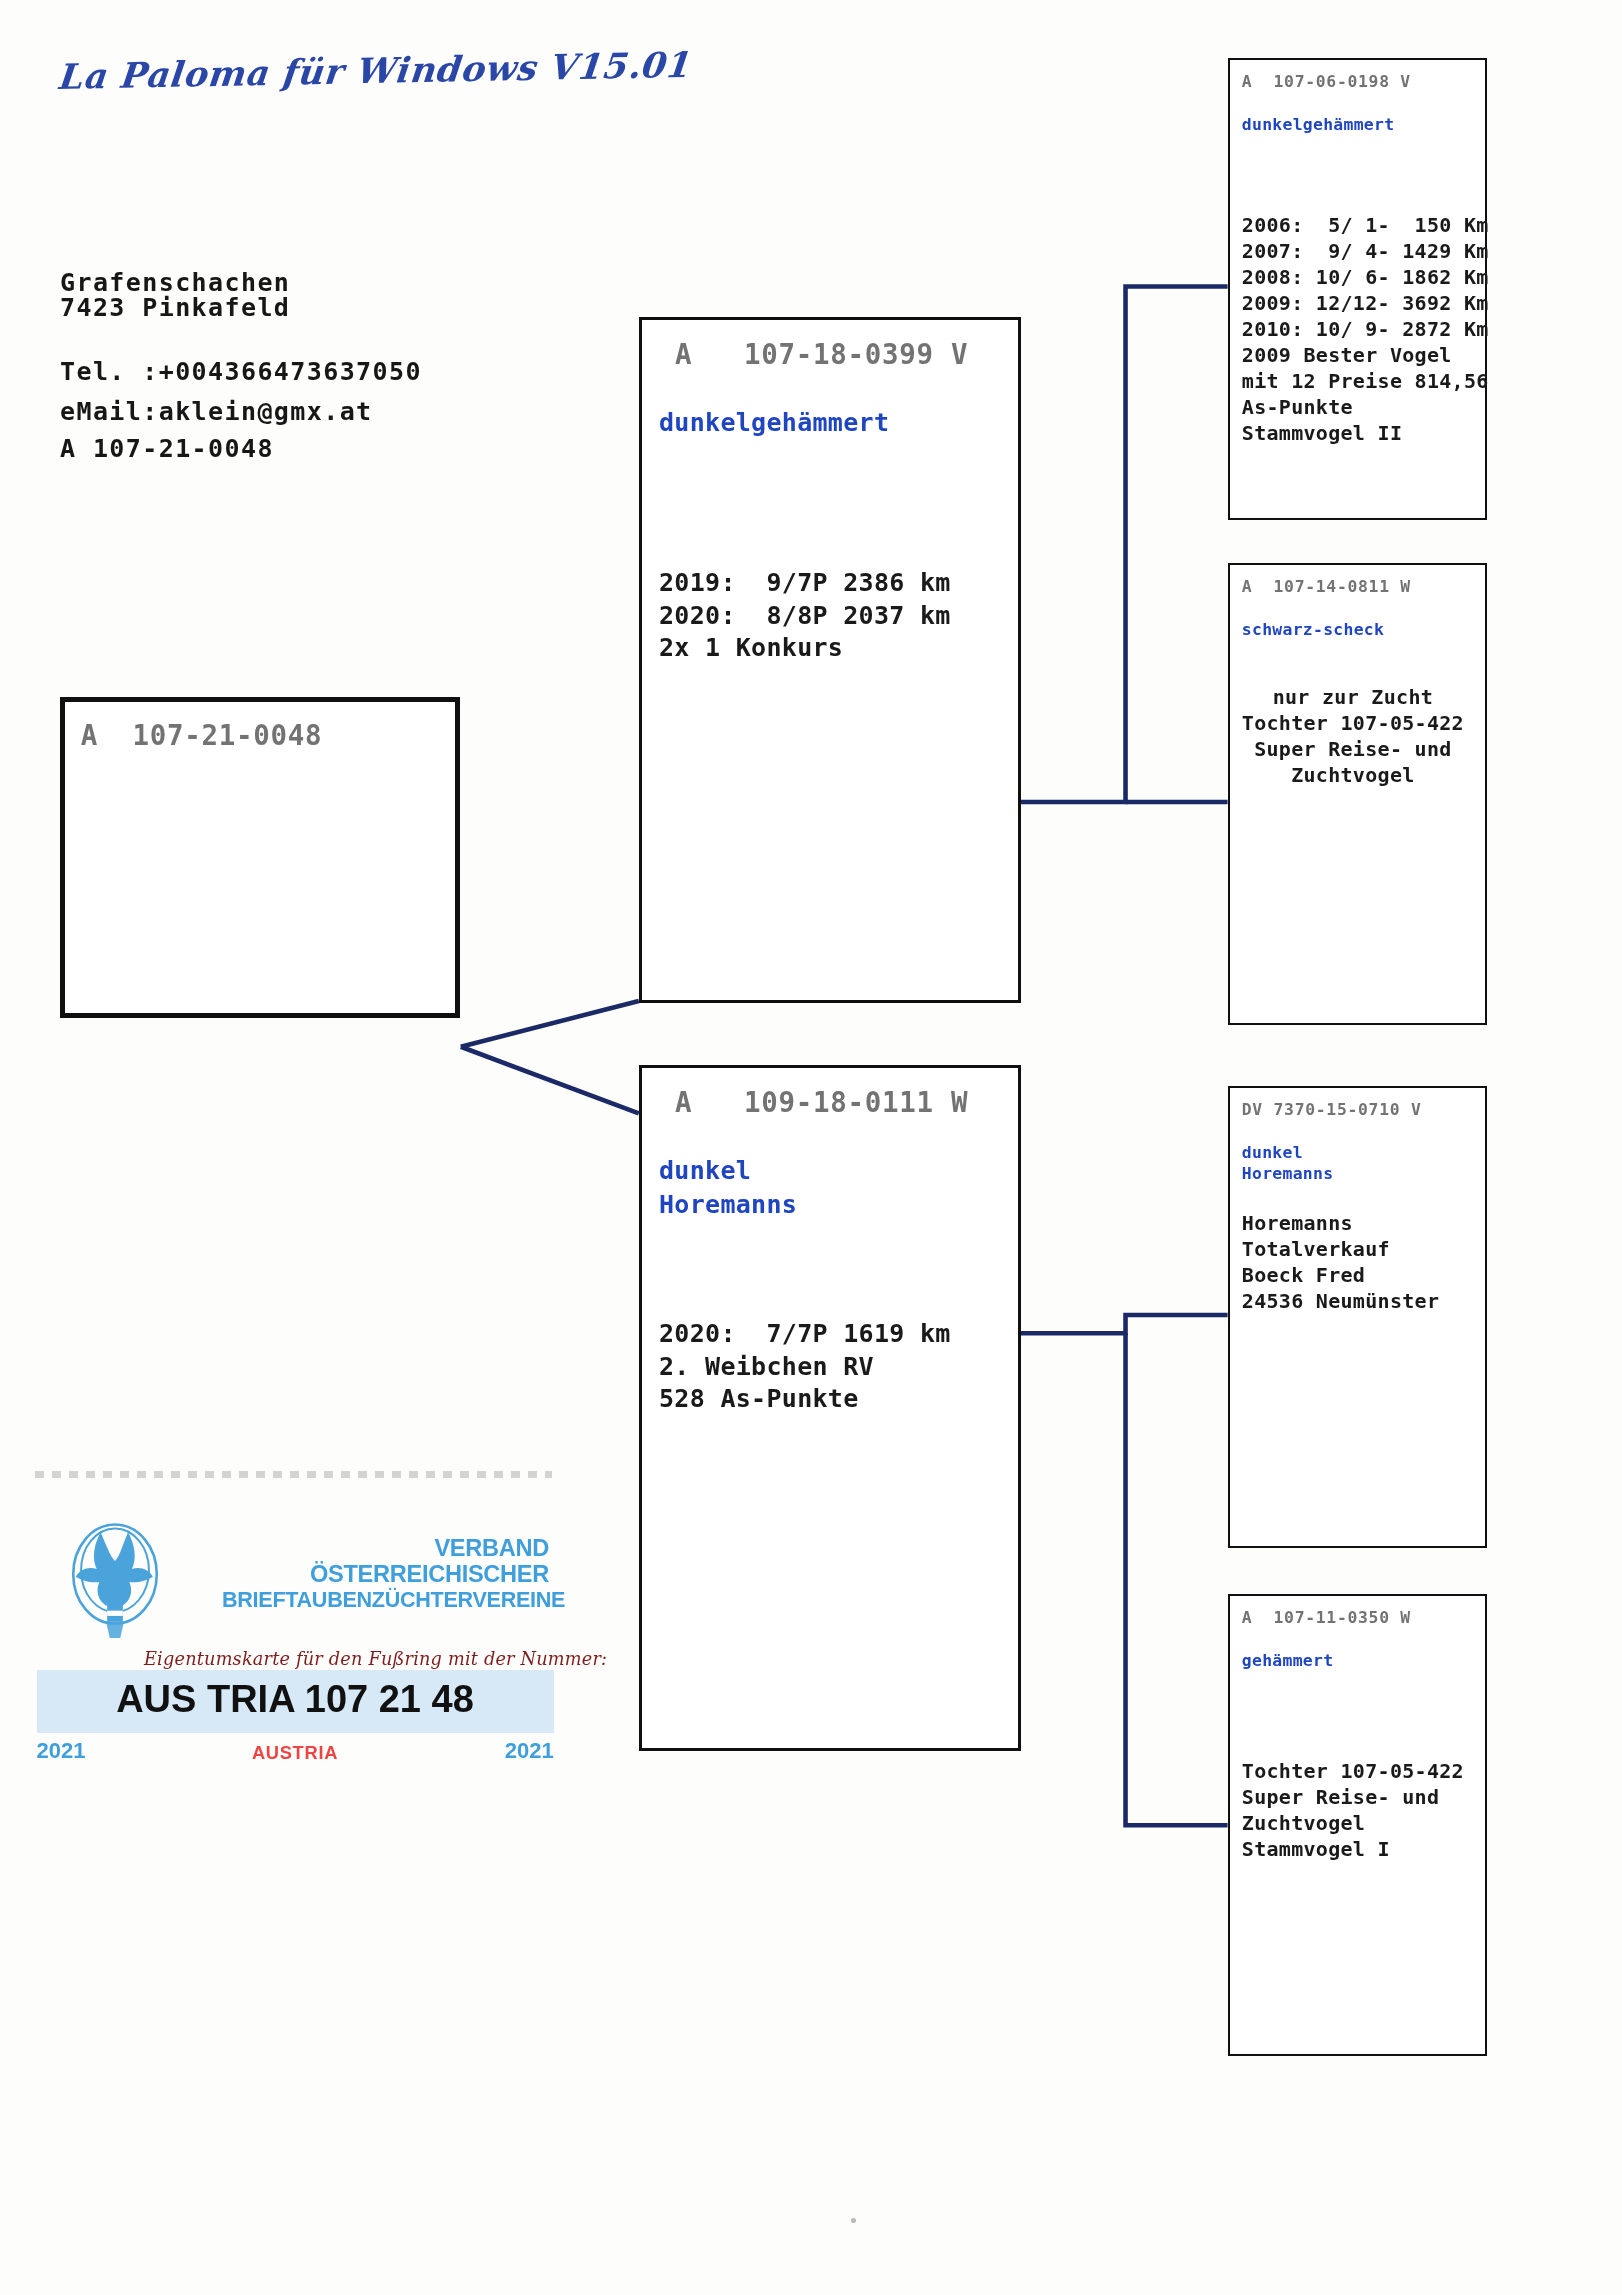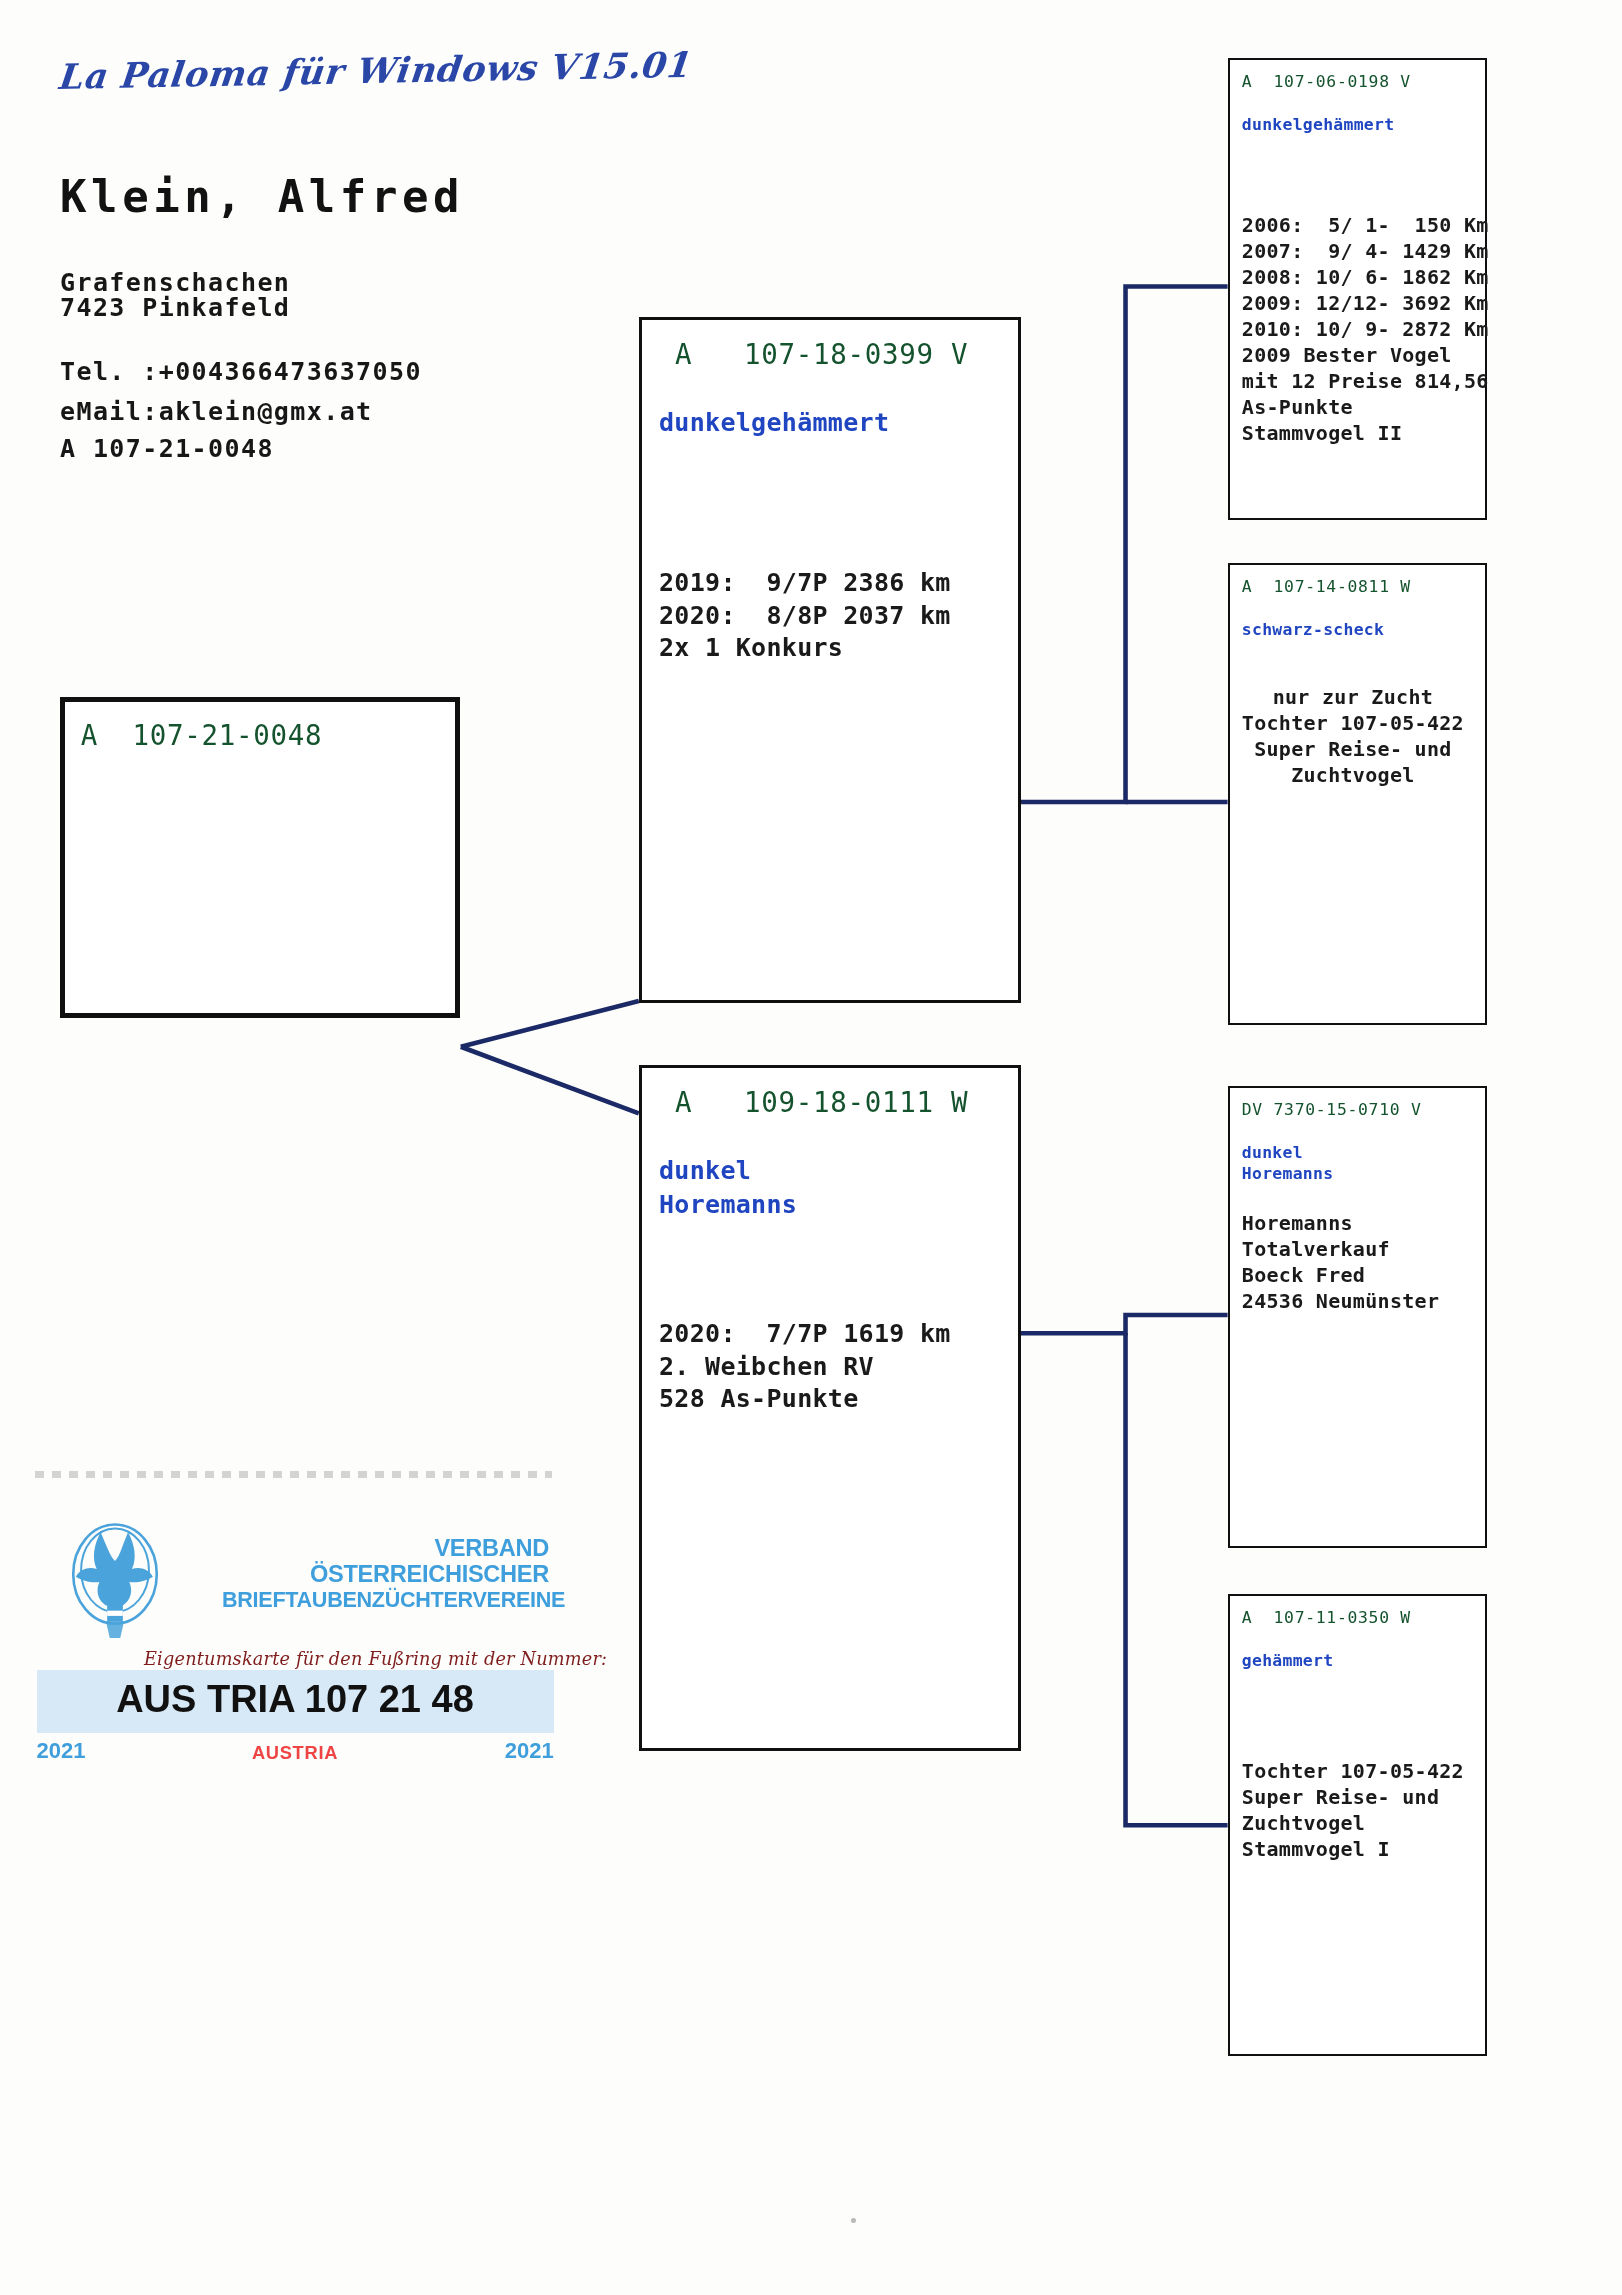--- a/index.html
+++ b/index.html
@@ -34,21 +34,21 @@
   #contact-tel{top:357px;}
   #contact-mail{top:397px;text-align:right;}
   #contact-ring{top:434px;}
 
   
   .pbox{position:absolute;background:#ffffff;box-sizing:border-box;}
   .pbox.lvl0{border:5.2px solid #101010;}
   .pbox.lvl1{border:3.3px solid #101010;}
   .pbox.lvl2{border:2.6px solid #101010;}
 
-  .ring{color:#14532d;font-weight:400;white-space:pre;letter-spacing:0.7px;}
+  .ring{color:#737373;font-weight:700;white-space:pre;letter-spacing:0.7px;}
   .colour{color:#1f45c0;font-weight:700;white-space:pre;letter-spacing:0.3px;}
   .notes{color:#1a1a1a;font-weight:700;white-space:pre;letter-spacing:0.3px;}
 
   
   #box-subject{left:60px;top:697px;width:400px;height:321px;}
   #box-subject .ring{position:absolute;left:15.7px;top:17px;font-size:27.5px;}
 
   
   #box-sire{left:639px;top:317px;width:382px;height:686px;}
   #box-dam {left:639px;top:1065px;width:382px;height:686px;}
@@ -117,21 +117,20 @@
     position:absolute;left:851px;top:2218px;width:4.6px;height:4.6px;
     background:#b9b9b9;border-radius:50%;
   }
 </style>
 </head>
 <body>
 
 <div class="page">
 
   <div id="app-title">La Paloma für Windows V15.01</div>
-  <div id="owner-name">Klein, Alfred</div>
   <div class="addr-line" id="addr-town">Grafenschachen</div>
   <div class="addr-line" id="addr-zip">7423 Pinkafeld</div>
   <div class="addr-line" id="contact-tel">Tel. :+004366473637050</div>
   <div class="addr-line" id="contact-mail">eMail:aklein@gmx.at</div>
   <div class="addr-line" id="contact-ring">A  107-21-0048</div>
 
   <svg id="connectors" width="1623" height="2295" viewBox="0 0 2480 3508">
 
     <path d="M 704 1600 L 976 1530" stroke="#1b2a66" stroke-width="7" fill="none"></path>
     <path d="M 704 1600 L 976 1702" stroke="#1b2a66" stroke-width="7" fill="none"></path>

